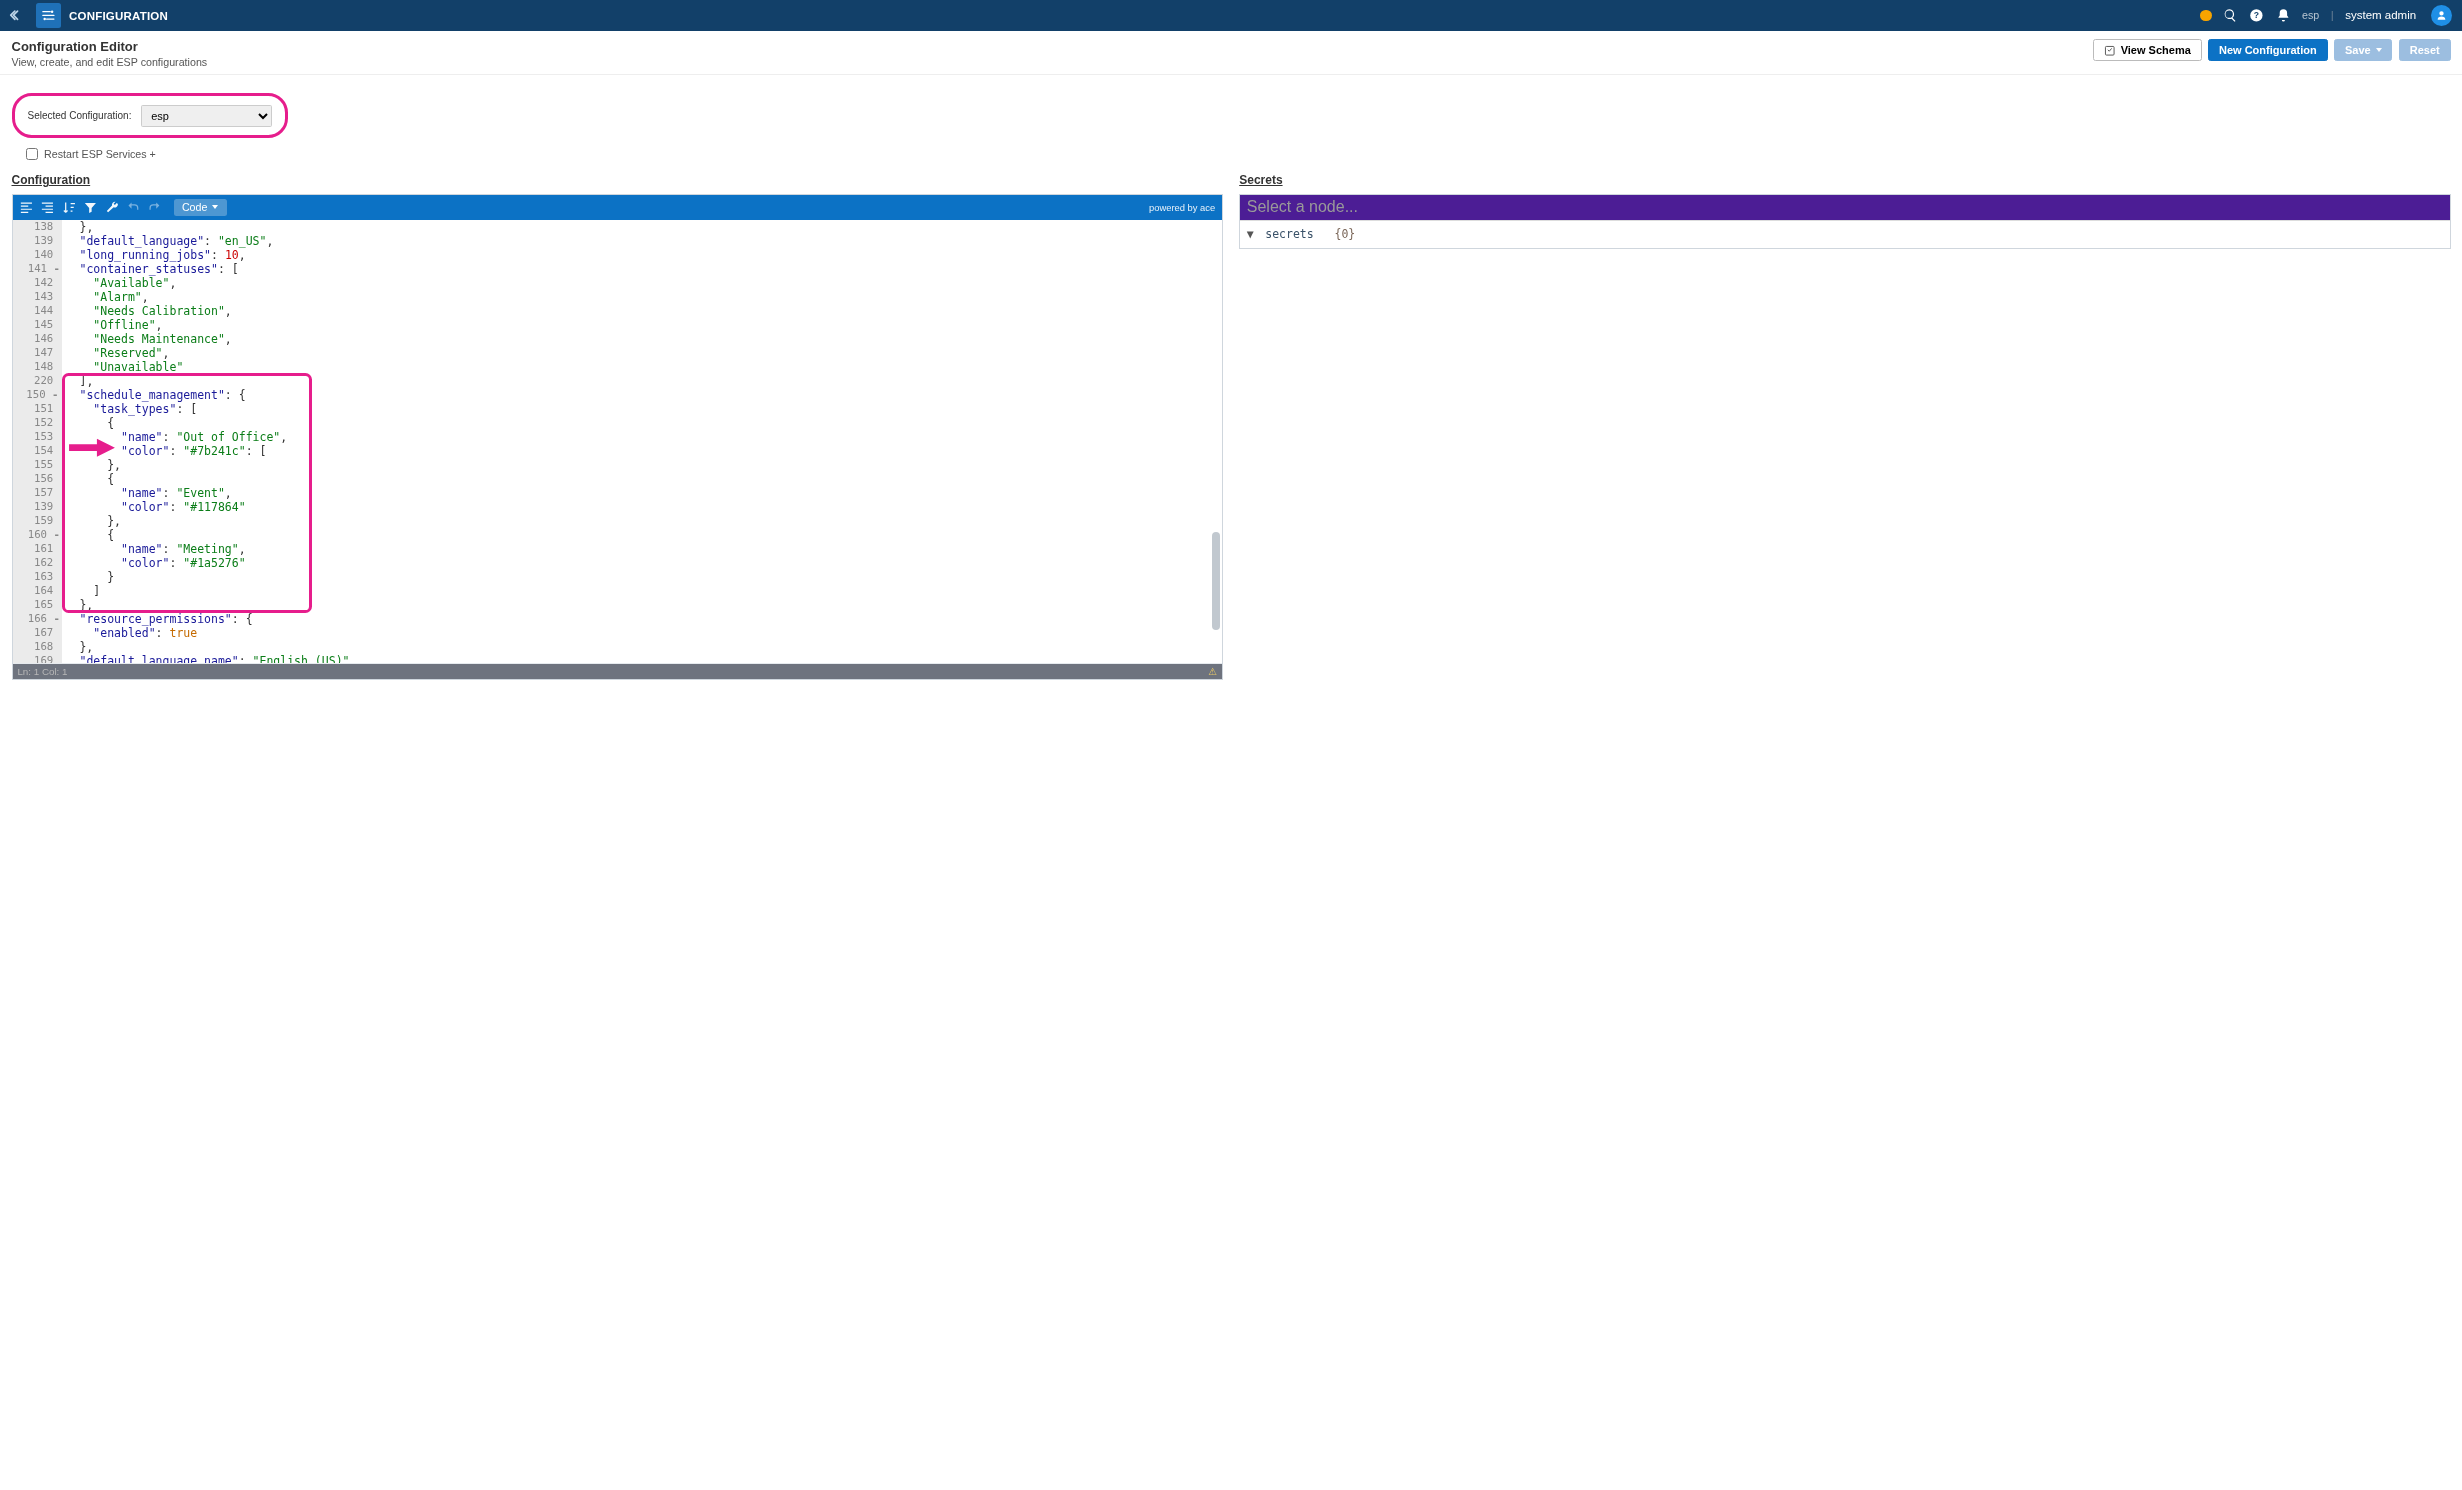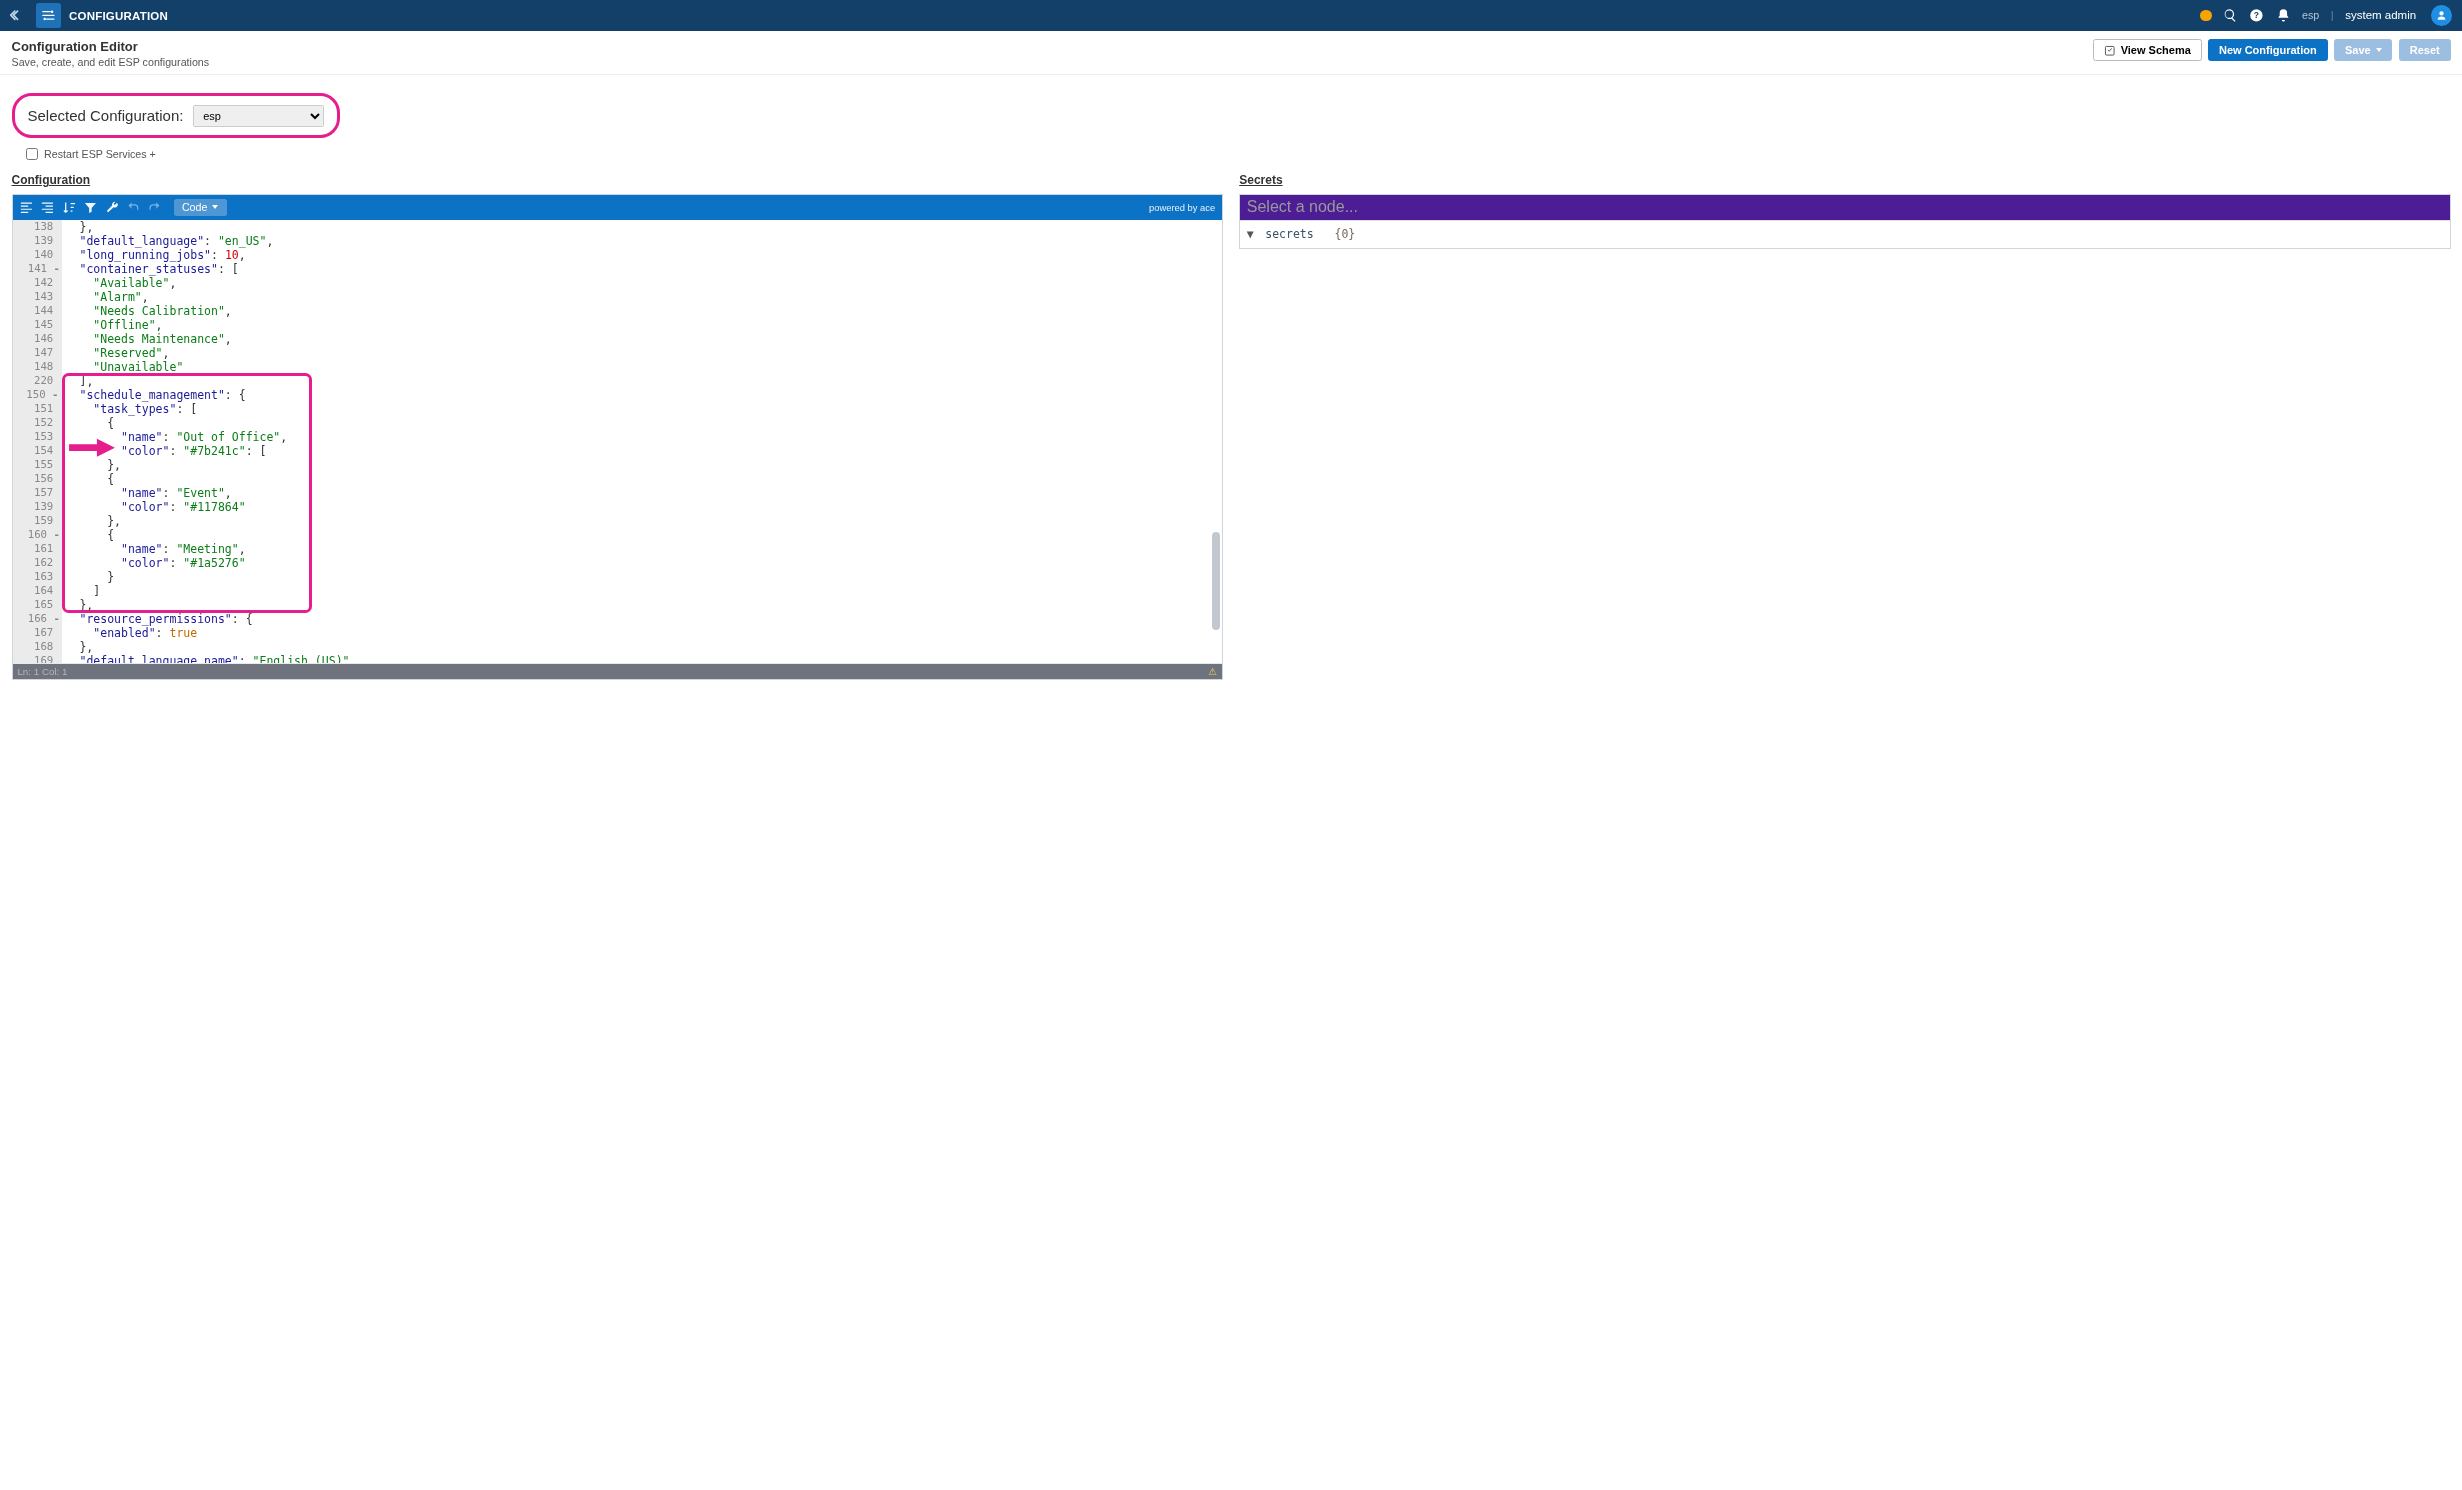--- a/index.html
+++ b/index.html
@@ -26,21 +26,21 @@
   .page-header-left .sub { font-size: 10.7px; color: #555; margin-top:1.6px;}
   .page-header-right { margin-left:auto; display:flex; gap:6.6px; }
   .btn { border:0.8px solid #bbb; background:#fff; padding:4.1px 9.8px; font-size:11px; border-radius:2.5px; cursor:pointer; font-weight:600; display:flex; align-items:center; gap:4.9px;}
   .btn-primary { background:#0c72c5; border-color:#0c72c5; color:#fff;text-align:center;}
   .btn-muted { background:#9cbee0; border-color:#9cbee0; color:#fff;}
   .caret-down-sm{width:0;height:0;border-left:3.3px solid transparent;border-right:3.3px solid transparent;border-top:4.1px solid currentColor;display:inline-block;}
 
   
   .sel-row-wrap { padding: 18px 11.5px 6.6px 11.5px; }
   .sel-pill { border:3.3px solid #e61d8c; border-radius: 19.7px; display:inline-flex; align-items:center; padding: 8.2px 13px; gap:9.8px;}
-  .sel-pill label { font-size:15px; }
+  .sel-pill label { font-size:10px; }
   .sel-pill select { width:131px; padding:3.3px 4.9px; font-size:11px; border:0.8px solid #ccc; border-radius:1.6px;}
 
   .restart-row { padding: 3.3px 11.5px 8.2px 26px; display:flex; align-items:center; gap:6.6px; font-size:10.7px; color:#555;}
   .restart-row input { width:11.5px;height:11.5px;}
 
   
   .panels { display:flex; gap:16.4px; padding: 4.9px 11.5px 8.2px 11.5px; }
   .panel { flex:1; min-width:0; }
   .panel h3 { font-size:12px; font-weight:700; text-decoration:underline; margin-bottom:6.6px;}
 
@@ -130,21 +130,21 @@
         <svg viewBox="0 0 24 24">
           <path d="M12 12a4 4 0 100-8 4 4 0 000 8zm0 2c-4 0-7 2-7 5v1h14v-1c0-3-3-5-7-5z"></path>
         </svg>
       </span>
   </div>
 </div>
 
 <div class="page-header">
   <div class="page-header-left">
     <h2>Configuration Editor</h2>
-    <div class="sub">Save, create, and edit ESP configurations</div>
+    <div class="sub">View, create, and edit ESP configurations</div>
   </div>
   <div class="page-header-right">
     <button class="btn">
       <svg width="11.5" height="11.5" viewBox="0 0 24 24" fill="#555">
           <rect x="3" y="3" width="18" height="18" rx="2" fill="none" stroke="#555" stroke-width="2"></rect>
           <path d="M8 10l3 3 5-6" stroke="#555" stroke-width="2" fill="none"></path>
         </svg>
       <span>View Schema</span>
     </button>
     <button class="btn btn-primary">

